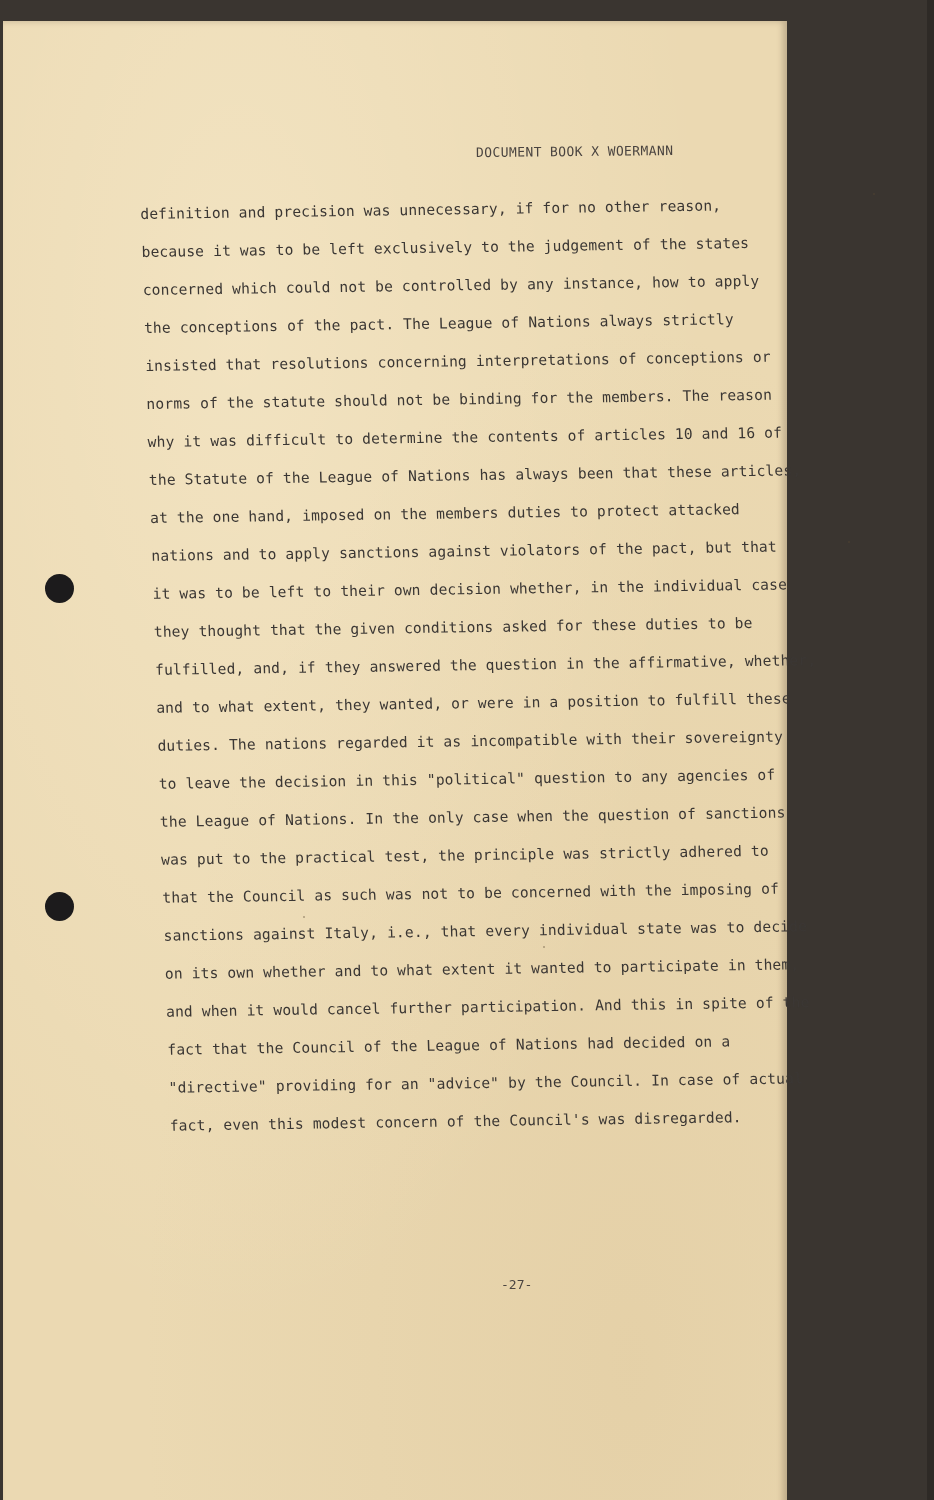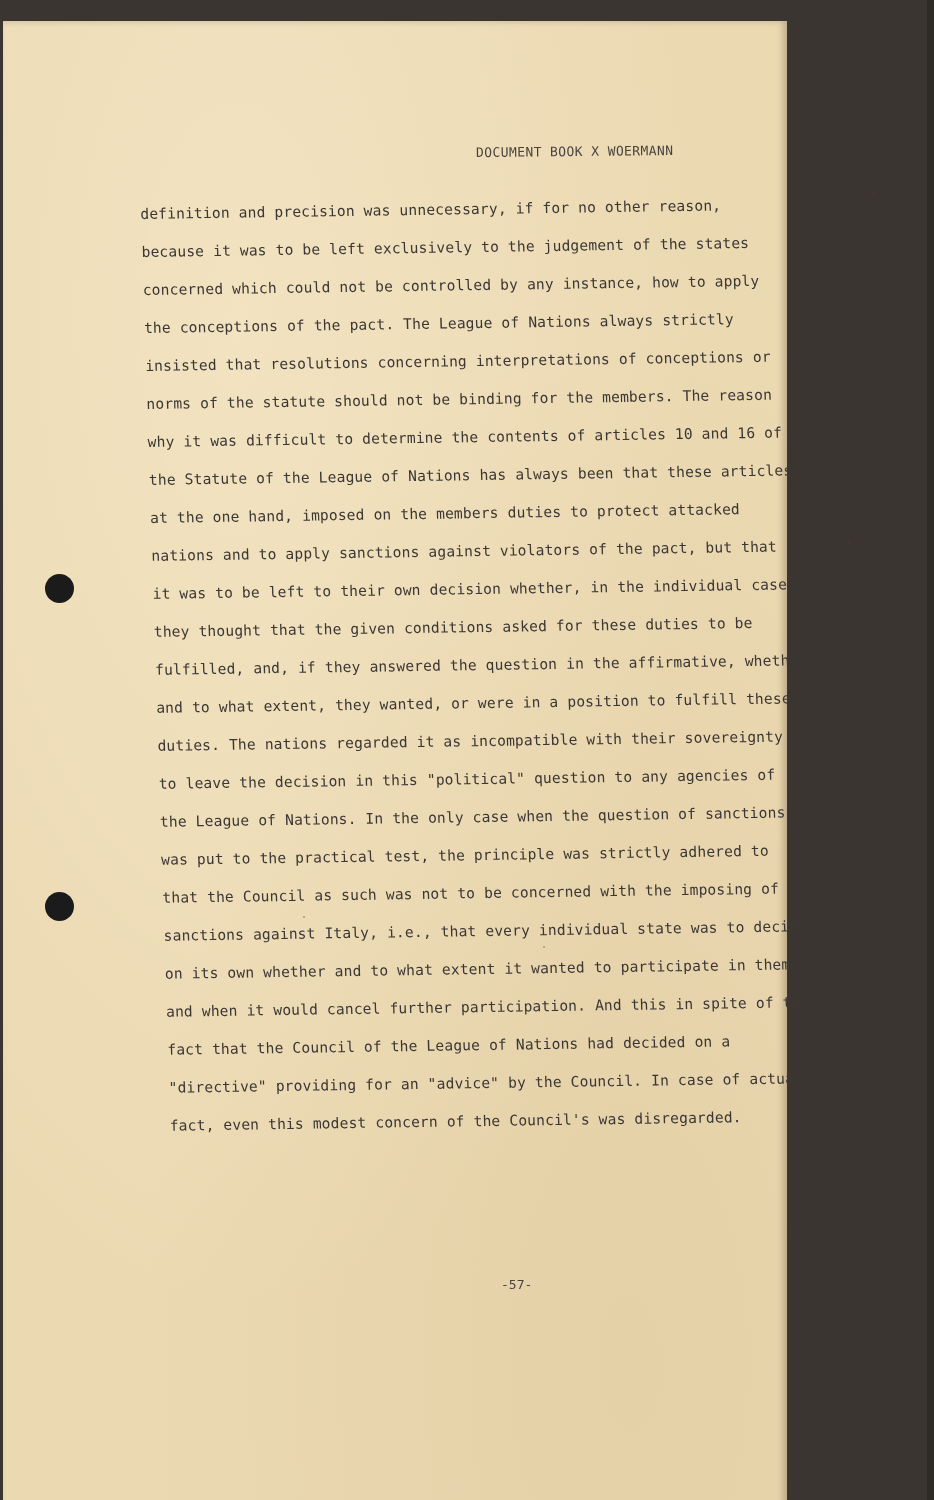--- a/index.html
+++ b/index.html
@@ -114,21 +114,21 @@
     <div class="line" style="top:646px">was put to the practical test, the principle was strictly adhered to</div>
     <div class="line" style="top:684px">that the Council as such was not to be concerned with the imposing of</div>
     <div class="line" style="top:722px">sanctions against Italy, i.e., that every individual state was to decide</div>
     <div class="line" style="top:760px">on its own whether and to what extent it wanted to participate in them,</div>
     <div class="line" style="top:798px">and when it would cancel further participation. And this in spite of the</div>
     <div class="line" style="top:836px">fact that the Council of the League of Nations had decided on a</div>
     <div class="line" style="top:874px">"directive" providing for an "advice" by the Council. In case of actual</div>
     <div class="line" style="top:912px">fact, even this modest concern of the Council's was disregarded.</div>
   </div>
 
-  <div class="page-number">-57-</div>
+  <div class="page-number">-27-</div>
 
   <div class="punch-hole" style="left:42px; top:553px;"></div>
   <div class="punch-hole" style="left:42px; top:871px;"></div>
 
   <div class="speck" style="left:845px; top:520px;"></div>
   <div class="speck" style="left:540px; top:925px;"></div>
   <div class="speck" style="left:300px; top:895px;"></div>
   <div class="speck" style="left:870px; top:172px;"></div>
 </div>
 

